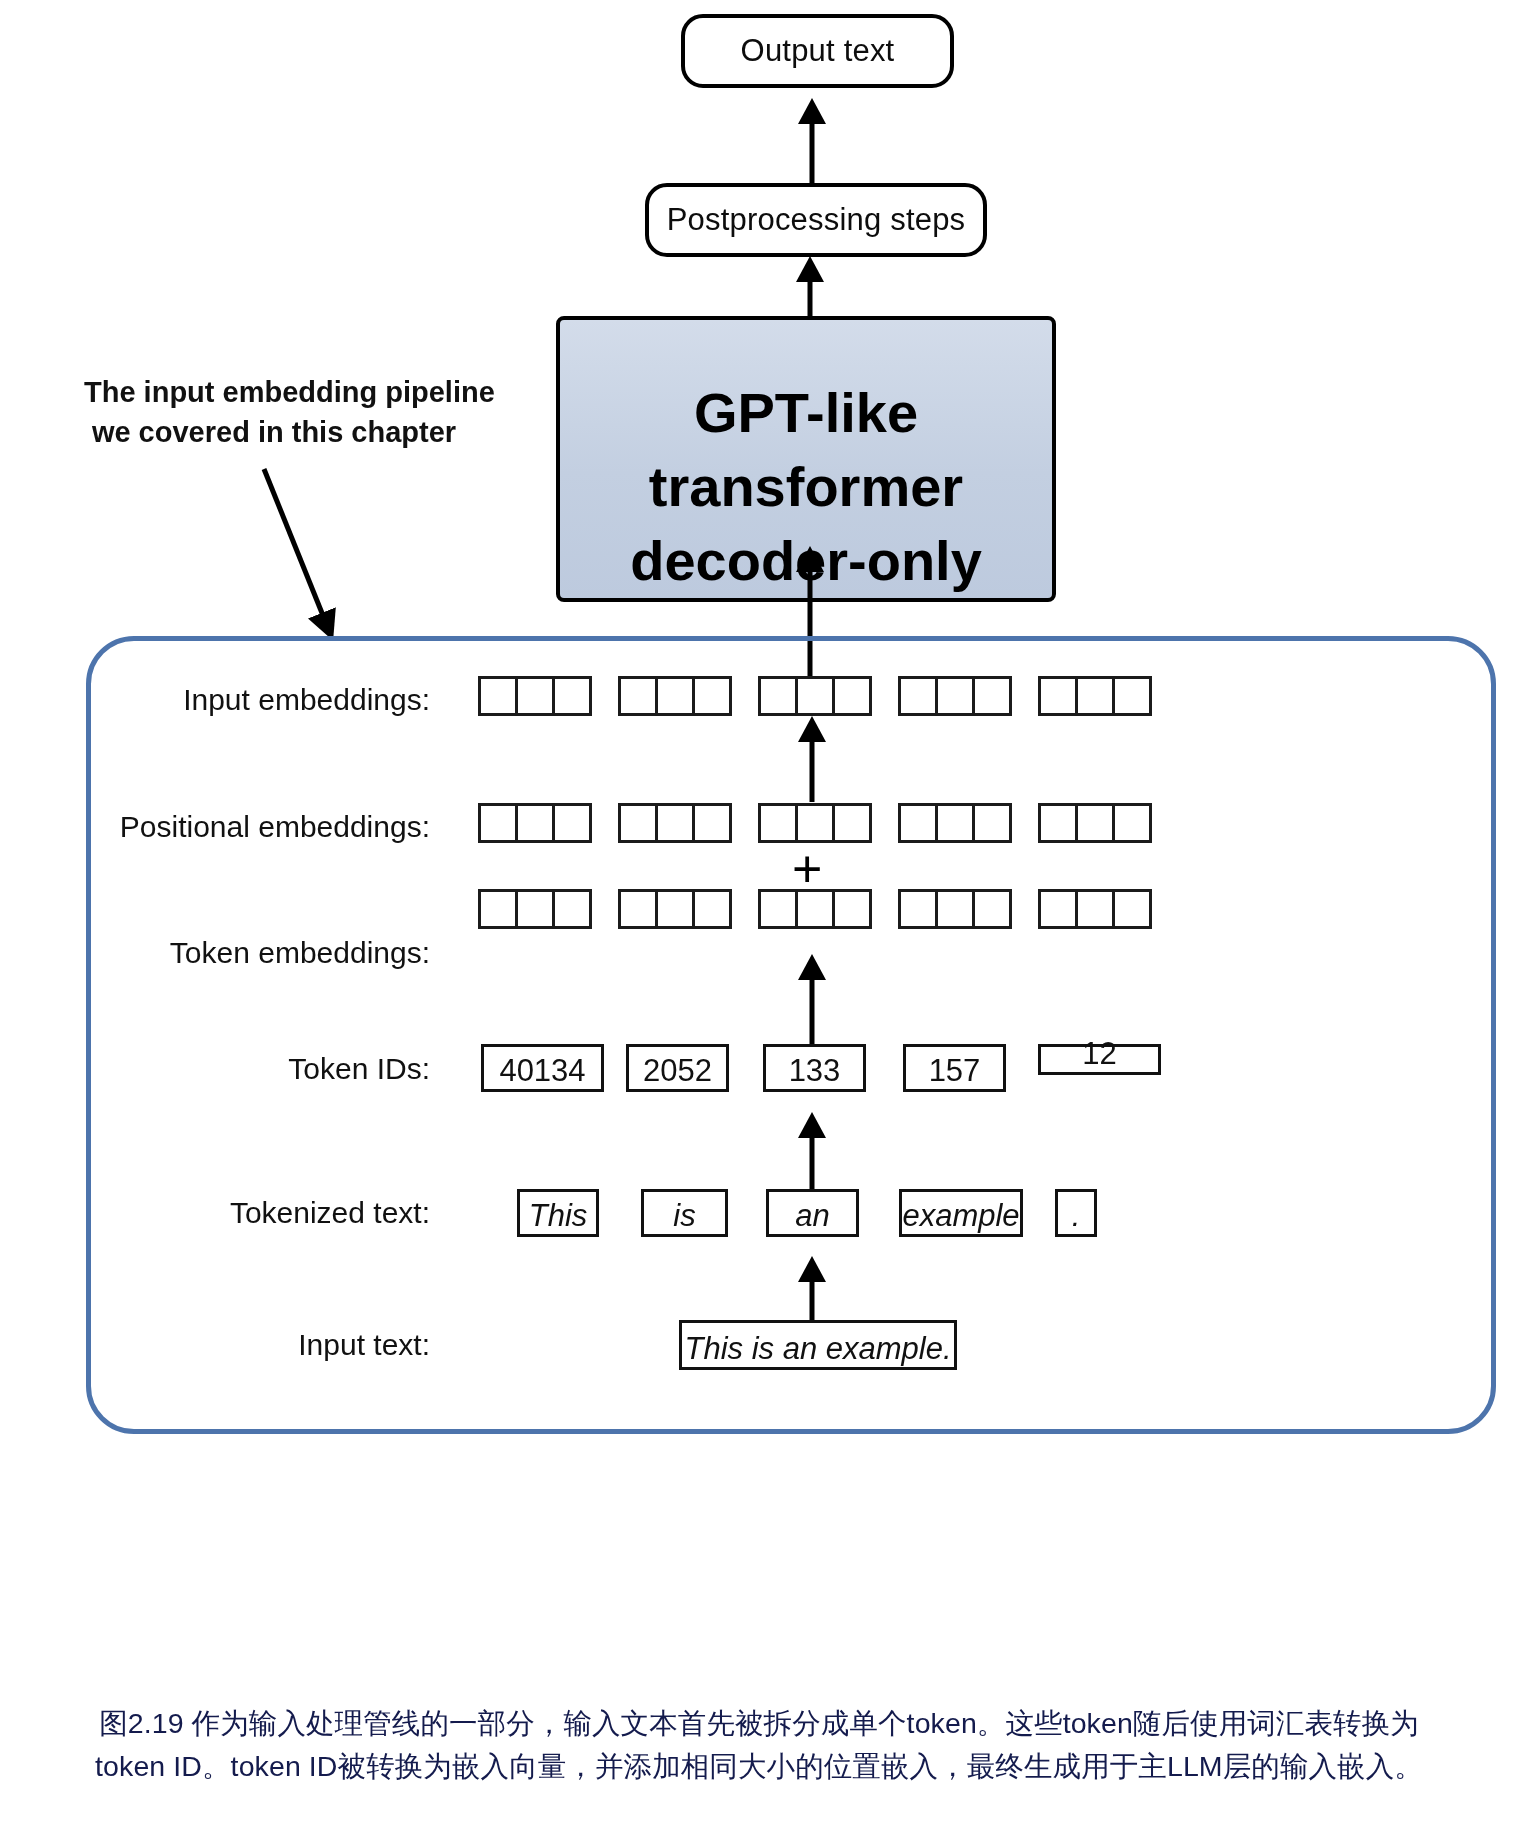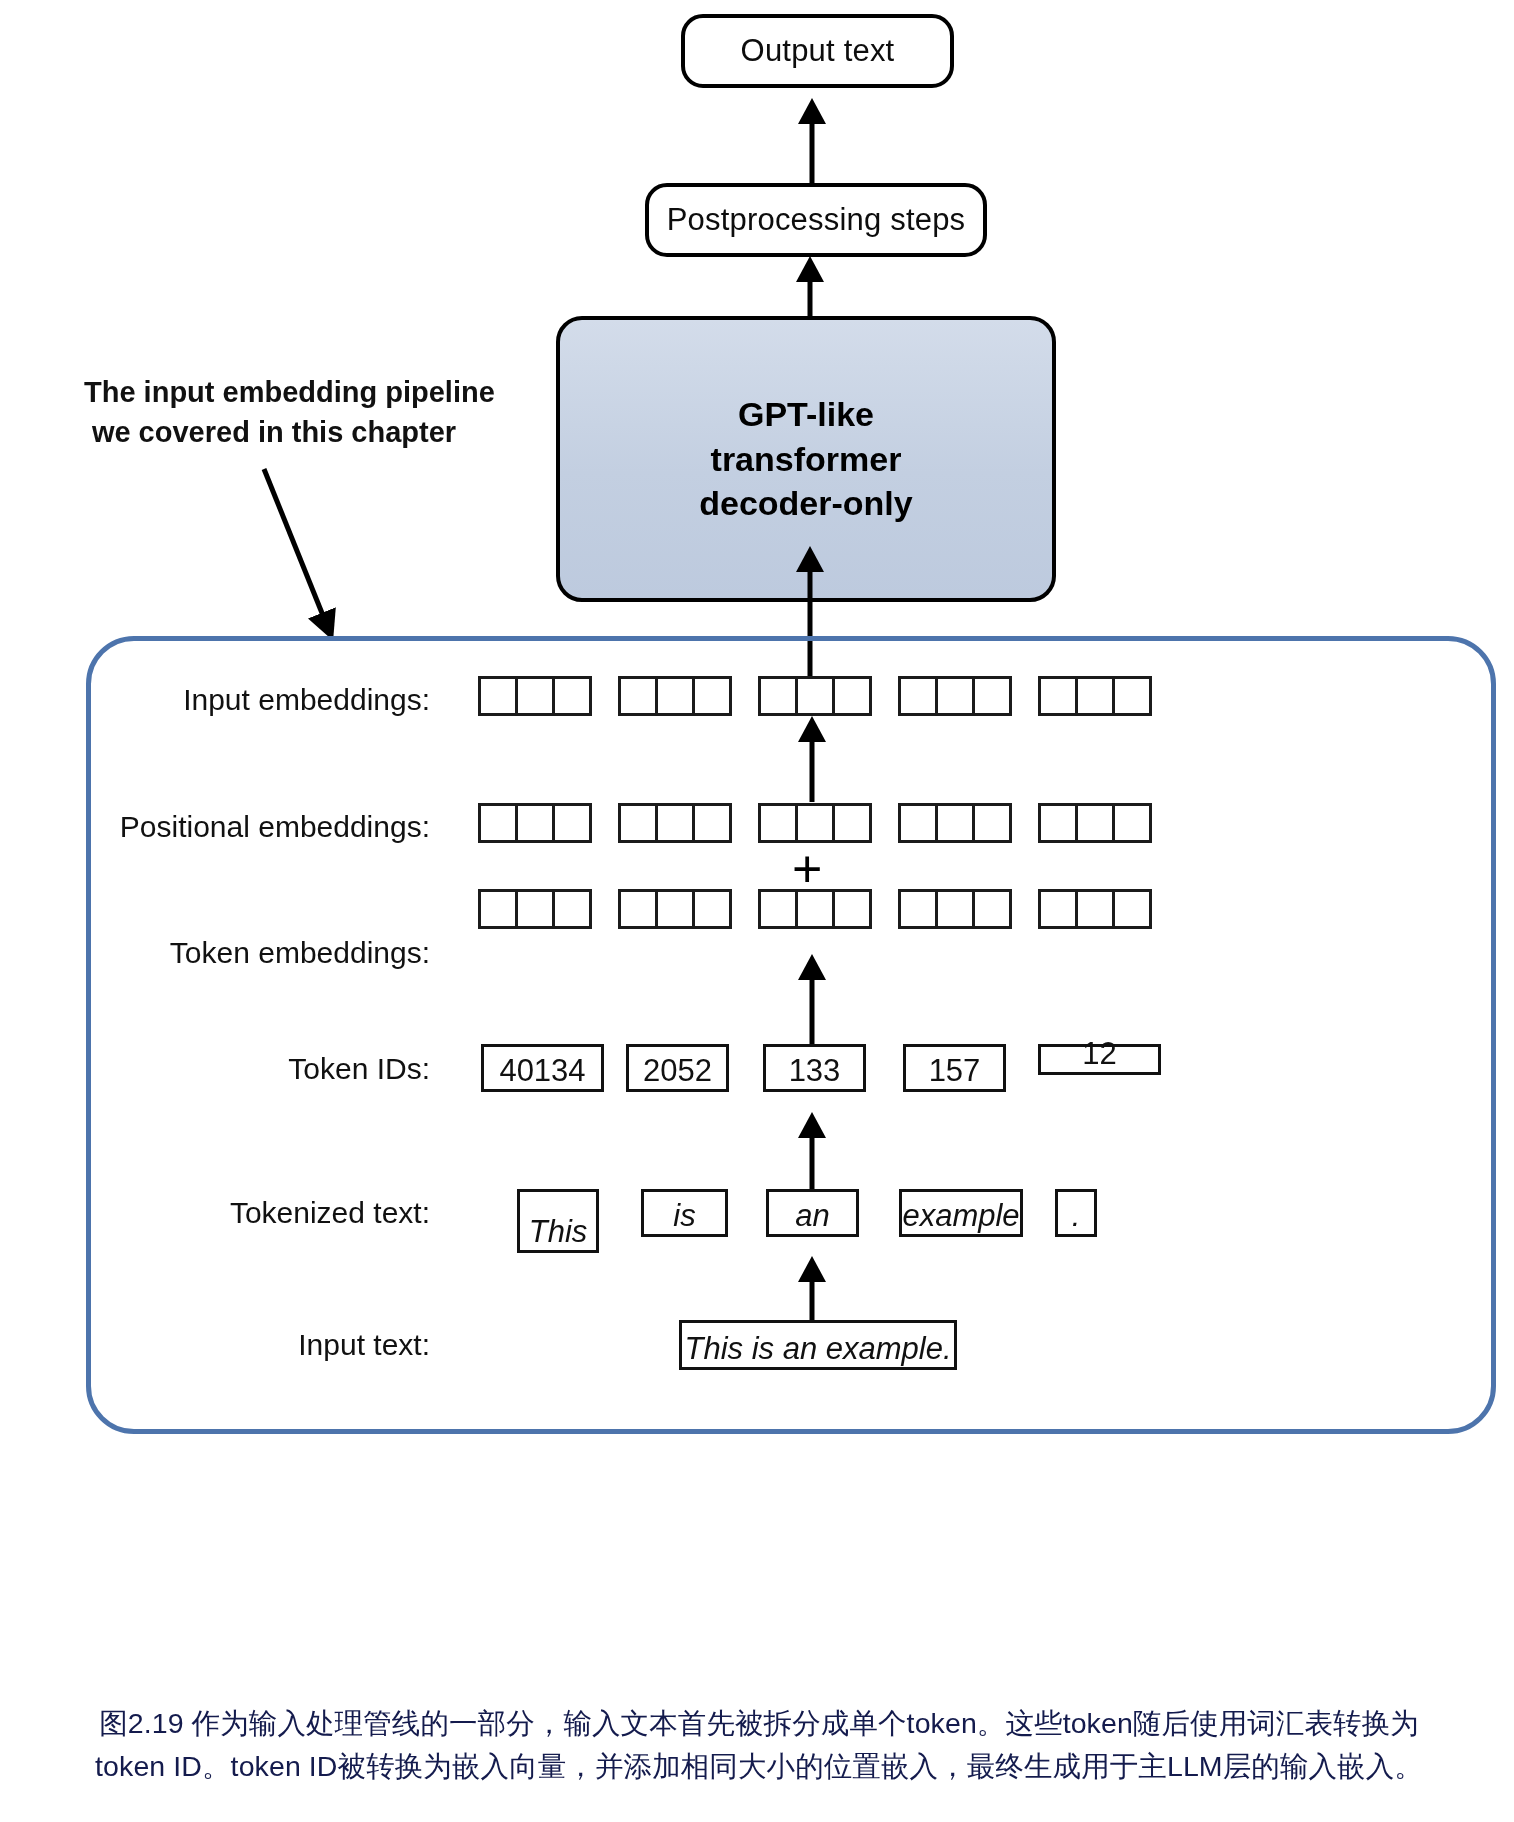--- a/index.html
+++ b/index.html
@@ -32,28 +32,28 @@
     justify-content: center;
     font-size: 31px;
     color: #0d0d0d;
     letter-spacing: .2px;
   }
 
   
   .transformer {
     position: absolute;
     border: 4px solid #000;
-    border-radius: 26px;
+    border-radius: 8px;
     background: linear-gradient(180deg, #d3dcea 0%, #c3cfe1 55%, #bdcade 100%);
     display: flex;
-    align-items: center;
+    align-items: flex-end;
     justify-content: center;
     text-align: center;
     font-weight: bold;
-    font-size: 34px;
+    font-size: 56px;
     line-height: 1.32;
     color: #000;
   }
 
   
   .blue-container {
     position: absolute;
     border: 5px solid #4d74ac;
     border-radius: 48px;
     background: transparent;
@@ -336,21 +336,21 @@
 
   <div class="arrow-v" style="left:812px; top:1118px;">
     <div class="shaft" style="height:62px; top:18px;"></div>
     <div class="head" style="top:-6px;"></div>
   </div>
 
   <div class="row-label" style="left:0px; top:1196px; width:430px;">
     <span>Tokenized text:</span>
   </div>
 
-  <div class="tokbox italic" style="left:517px; top:1189px; width:82px; height:64px;">
+  <div class="tokbox italic" style="left:517px; top:1189px; width:82px; height:48px;">
     <span>This</span>
   </div>
   <div class="tokbox italic" style="left:641px; top:1189px; width:87px; height:48px;">
     <span>is</span>
   </div>
   <div class="tokbox italic" style="left:766px; top:1189px; width:93px; height:48px;">
     <span>an</span>
   </div>
   <div class="tokbox italic" style="left:899px; top:1189px; width:124px; height:48px;">
     <span>example</span>

